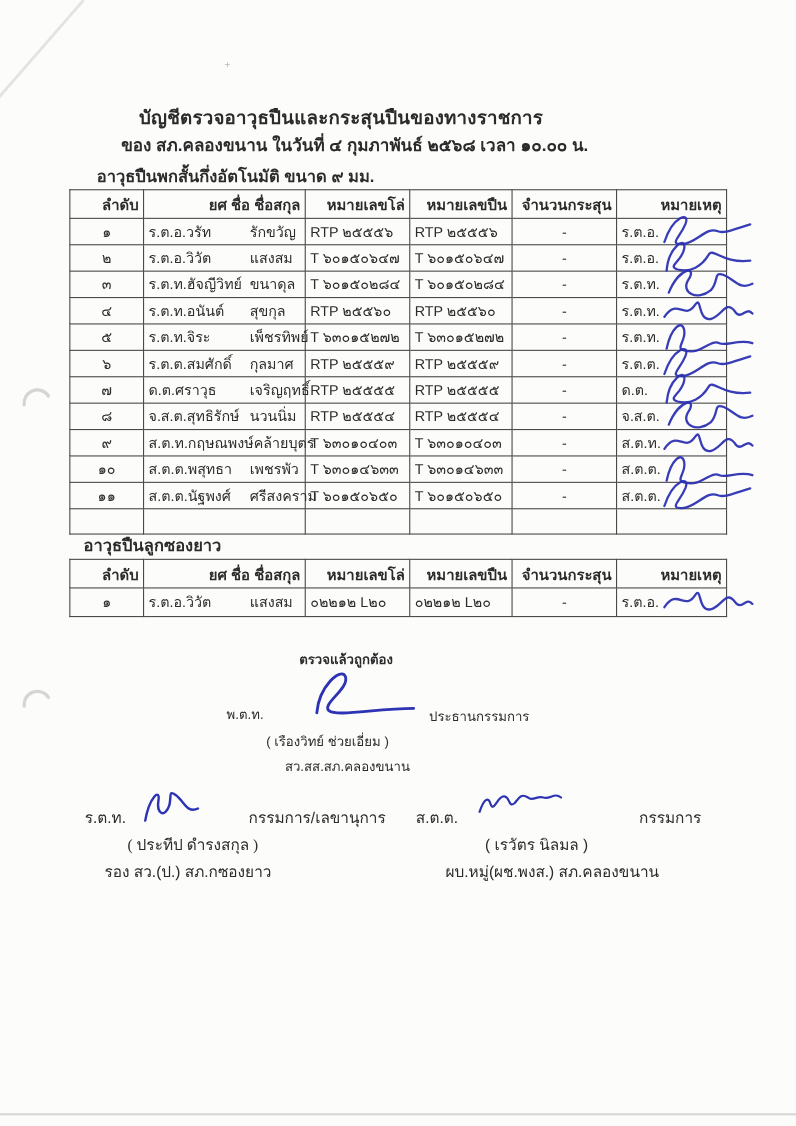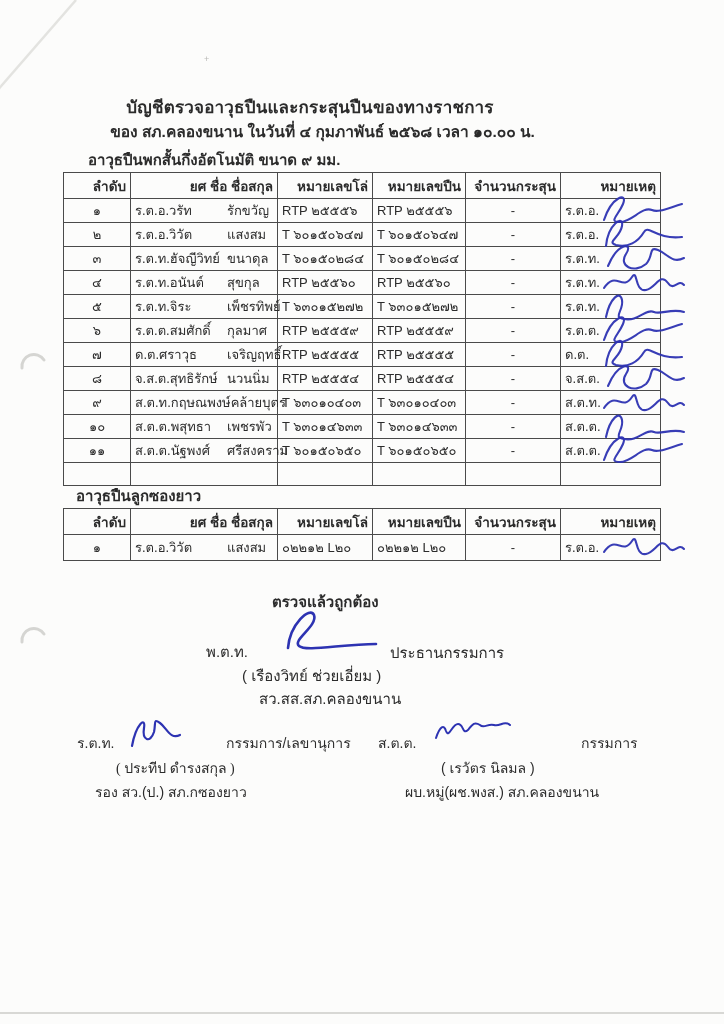--- a/index.html
+++ b/index.html
@@ -41,21 +41,21 @@
   .c-serial { padding-left: 8px; white-space: nowrap; }
   .c-ammo { text-align: center; }
   .c-remark { padding-left: 7px; position: relative; }
   .sig { position: absolute; right: -28px; top: -11px; pointer-events: none; }
   .sig path { stroke: var(--ink); stroke-width: 2.1; fill: none;
     stroke-linecap: round; stroke-linejoin: round; opacity: 0.95; }
 
   .abs { position: absolute; white-space: nowrap; }
   .b { font-weight: bold; }
   .fs14 { font-size: 14px; }
-  .fs145 { font-size: 15px; }
+  .fs145 { font-size: 12px; }
   .ink-svg path { stroke: var(--ink); fill: none; stroke-linecap: round;
     stroke-linejoin: round; }
 </style>
 </head>
 <body>
 
 <div id="page">
 
   <svg class="fold-line" width="100" height="110">
     <path d="M2,96 L82,4" stroke="#e3e3e0" stroke-width="2.5" fill="none"></path>

